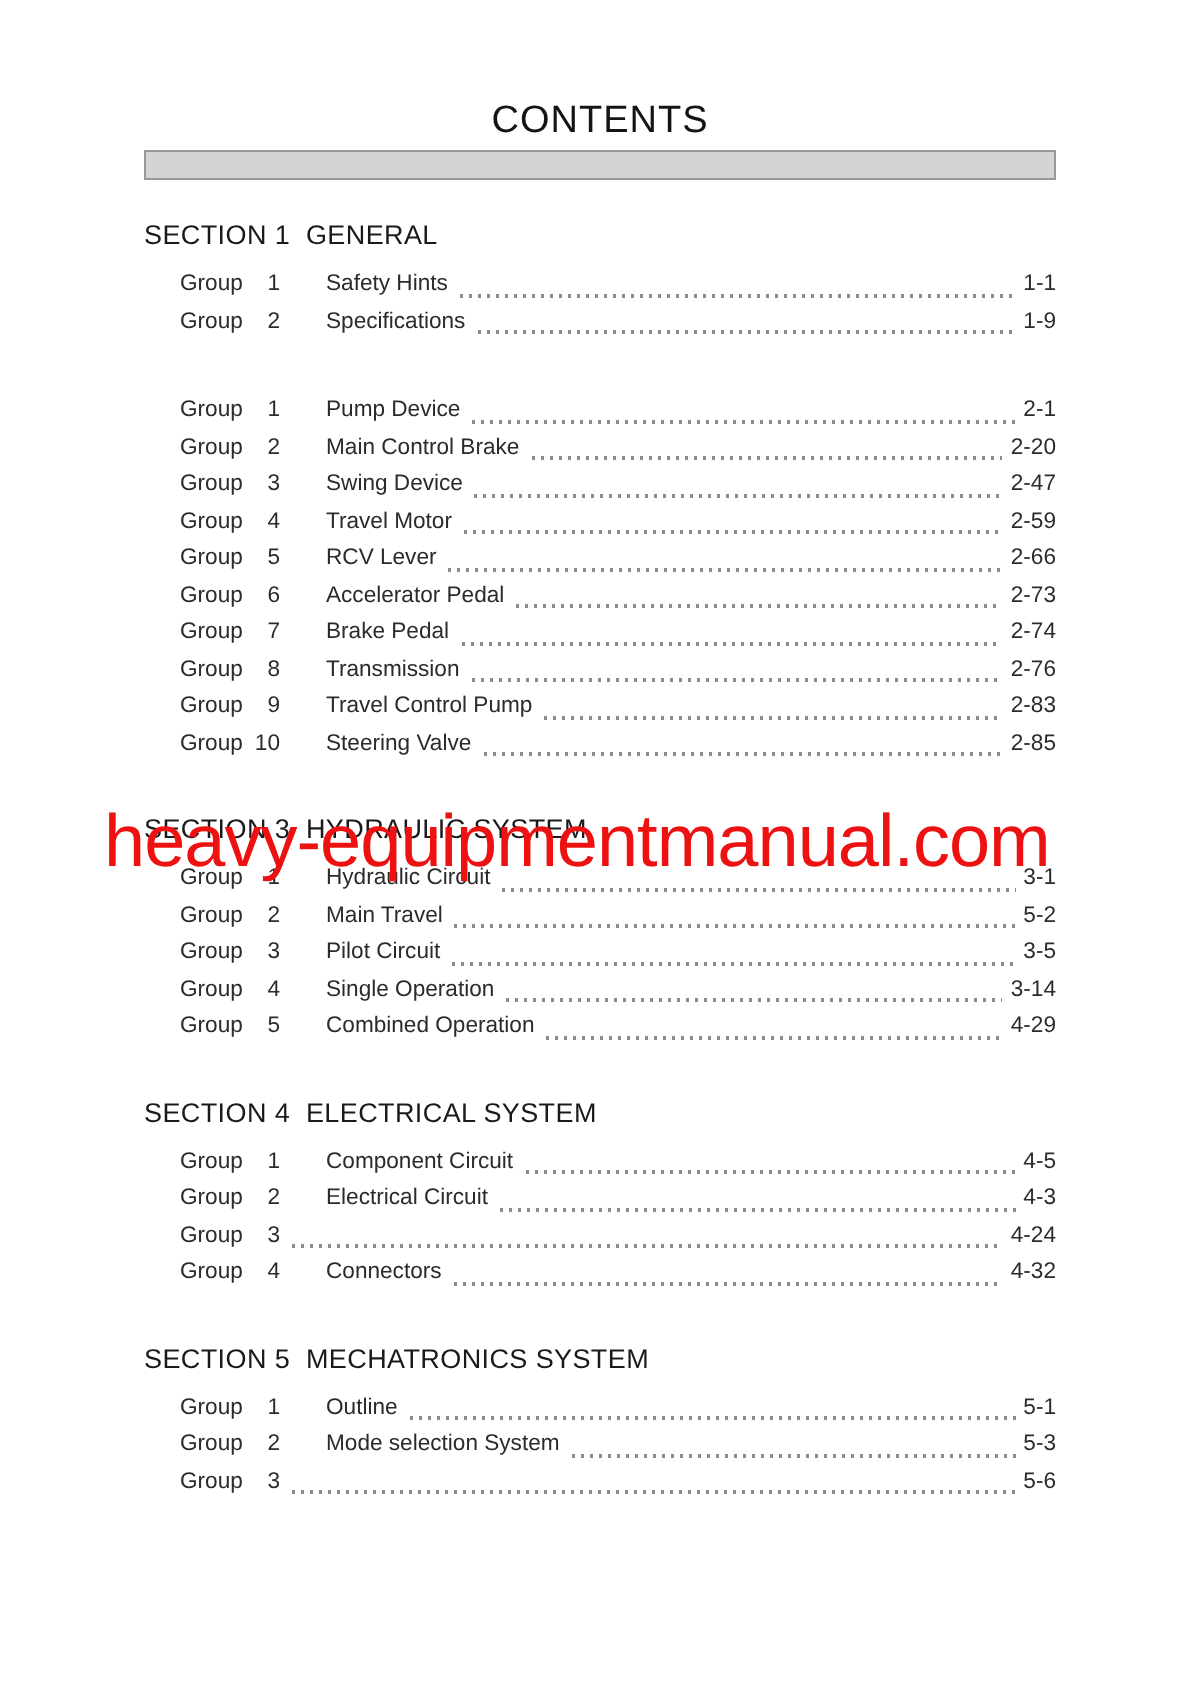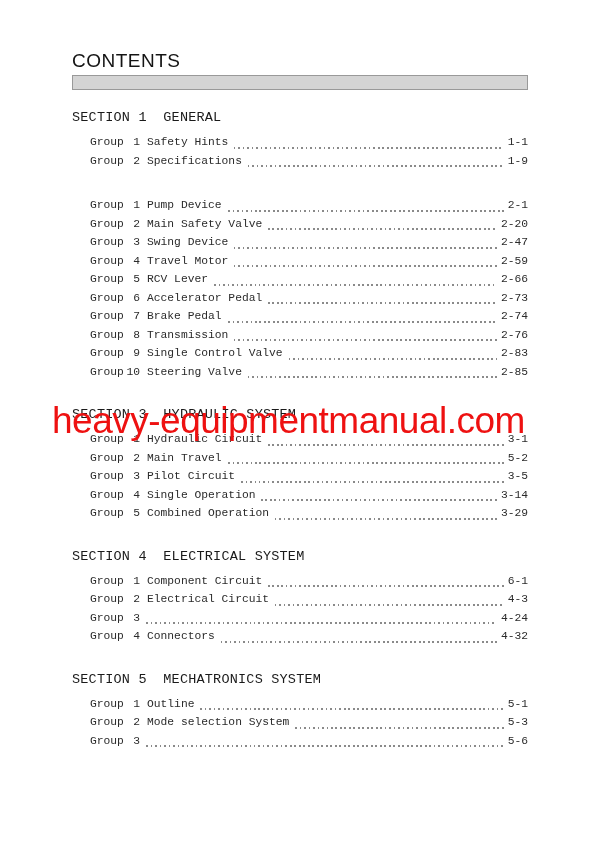--- a/index.html
+++ b/index.html
@@ -14,31 +14,31 @@
   }
   .content {
     box-sizing: border-box;
     padding: 50px 72px 0 72px;
   }
   .contents-title {
     margin: 0;
     font-size: 19px;
     font-weight: 400;
     line-height: 22px;
-    text-align: left;
+    text-align: center;
     letter-spacing: 0.5px;
     color: #141414;
   }
   .top-bar {
     height: 13px;
     margin-top: 3px;
     background: #d4d4d4;
     border: 1px solid #999999;
   }
-  .section { margin-top: 26px; font-family: Liberation Mono, monospace; }
+  .section { margin-top: 26px; }
   .section.first { margin-top: 20px; }
   .section-title {
     margin: 0;
     font-size: 13.5px;
     font-weight: 400;
     letter-spacing: 0.2px;
     color: #1a1a1a;
     white-space: pre;
     line-height: 15px;
   }
@@ -46,21 +46,21 @@
   .row {
     display: flex;
     align-items: flex-end;
     padding-left: 18px;
     font-size: 11.3px;
     line-height: 18.5px;
     color: #2b2b2b;
   }
   .g-word { width: 34px; flex: 0 0 auto; }
   .g-num  { width: 16px; flex: 0 0 auto; text-align: right; }
-  .g-title { margin-left: 7px; flex: 0 0 auto; white-space: pre; }
+  .g-title { margin-left: 23px; flex: 0 0 auto; white-space: pre; }
   .leader {
     flex: 1 1 auto;
     min-width: 16px;
     height: 2px;
     position: relative;
     top: -3px;
     margin: 0 4px 0 6px;
     background: repeating-linear-gradient(to right, #8a8a8a 0, #8a8a8a 1.5px, transparent 1.5px, transparent 4.5px);
   }
   .g-page { flex: 0 0 auto; }
@@ -110,21 +110,21 @@
         <div class="row">
           <span class="g-word">Group</span>
           <span class="g-num">1</span>
           <span class="g-title">Pump Device</span>
           <span class="leader"></span>
           <span class="g-page">2-1</span>
         </div>
         <div class="row">
           <span class="g-word">Group</span>
           <span class="g-num">2</span>
-          <span class="g-title">Main Safety Valve</span>
+          <span class="g-title">Main Control Brake</span>
           <span class="leader"></span>
           <span class="g-page">2-20</span>
         </div>
         <div class="row">
           <span class="g-word">Group</span>
           <span class="g-num">3</span>
           <span class="g-title">Swing Device</span>
           <span class="leader"></span>
           <span class="g-page">2-47</span>
         </div>
@@ -159,21 +159,21 @@
         <div class="row">
           <span class="g-word">Group</span>
           <span class="g-num">8</span>
           <span class="g-title">Transmission</span>
           <span class="leader"></span>
           <span class="g-page">2-76</span>
         </div>
         <div class="row">
           <span class="g-word">Group</span>
           <span class="g-num">9</span>
-          <span class="g-title">Single Control Valve</span>
+          <span class="g-title">Travel Control Pump</span>
           <span class="leader"></span>
           <span class="g-page">2-83</span>
         </div>
         <div class="row">
           <span class="g-word">Group</span>
           <span class="g-num">10</span>
           <span class="g-title">Steering Valve</span>
           <span class="leader"></span>
           <span class="g-page">2-85</span>
         </div>
@@ -209,34 +209,34 @@
           <span class="g-num">4</span>
           <span class="g-title">Single Operation</span>
           <span class="leader"></span>
           <span class="g-page">3-14</span>
         </div>
         <div class="row">
           <span class="g-word">Group</span>
           <span class="g-num">5</span>
           <span class="g-title">Combined Operation</span>
           <span class="leader"></span>
-          <span class="g-page">3-29</span>
+          <span class="g-page">4-29</span>
         </div>
       </div>
     </section>
 
     <section class="section">
       <h2 class="section-title">SECTION 4  ELECTRICAL SYSTEM</h2>
       <div class="rows">
         <div class="row">
           <span class="g-word">Group</span>
           <span class="g-num">1</span>
           <span class="g-title">Component Circuit</span>
           <span class="leader"></span>
-          <span class="g-page">6-1</span>
+          <span class="g-page">4-5</span>
         </div>
         <div class="row">
           <span class="g-word">Group</span>
           <span class="g-num">2</span>
           <span class="g-title">Electrical Circuit</span>
           <span class="leader"></span>
           <span class="g-page">4-3</span>
         </div>
         <div class="row">
           <span class="g-word">Group</span>

